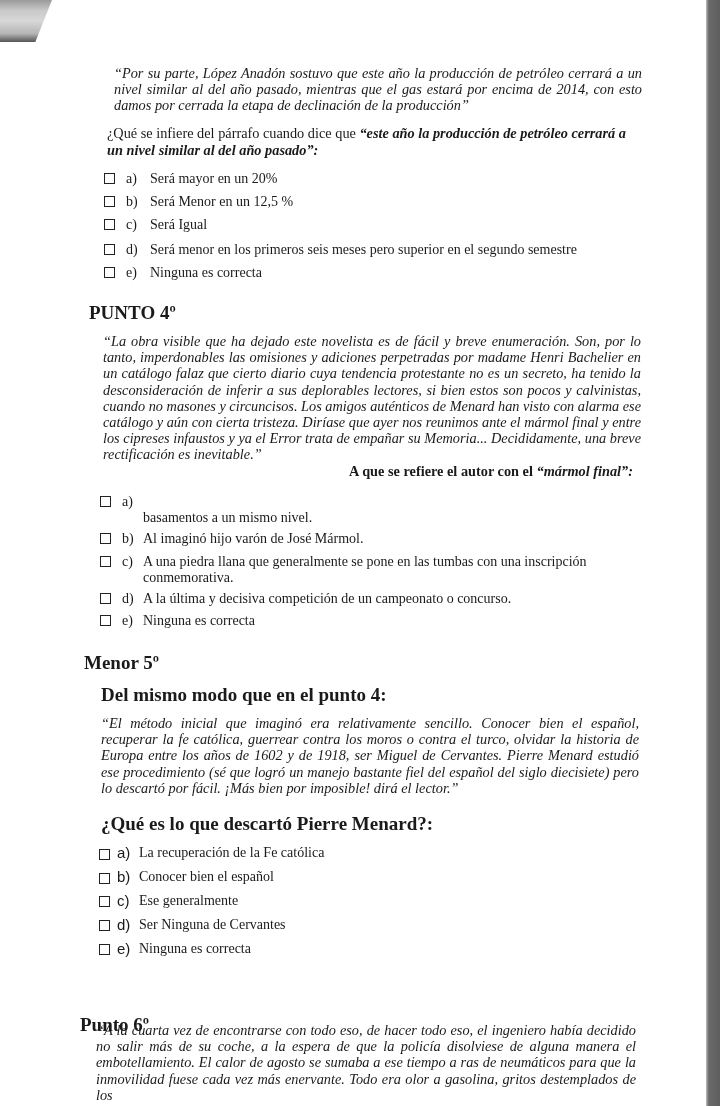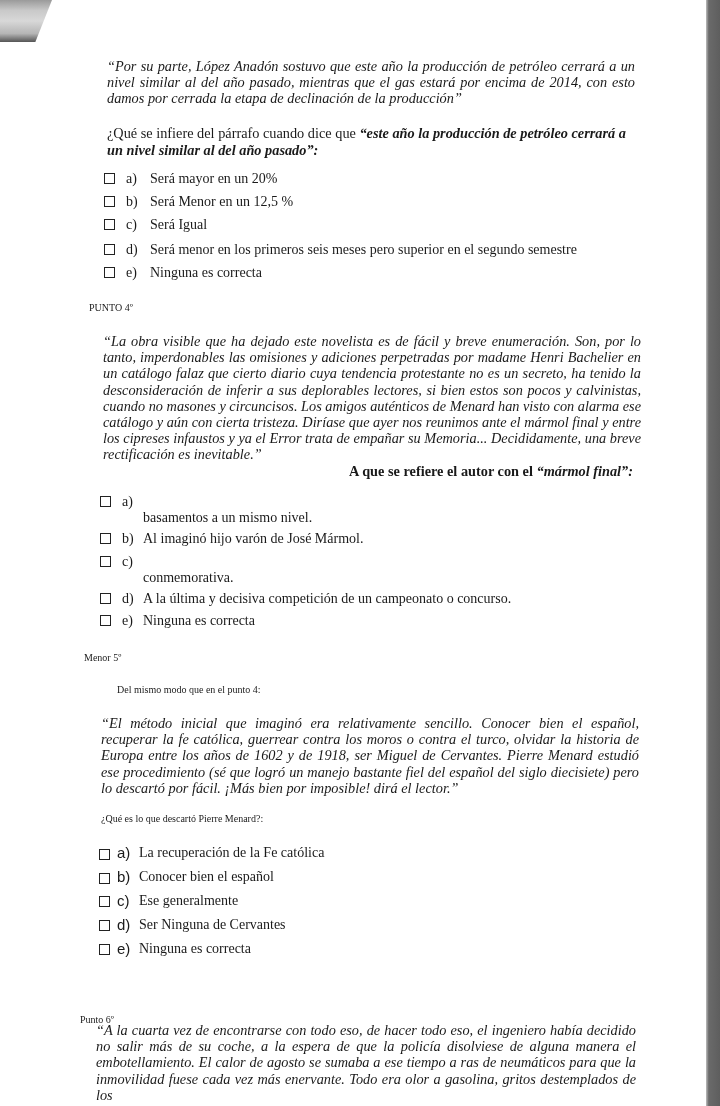--- a/index.html
+++ b/index.html
@@ -17,40 +17,40 @@
     position: absolute; right: 0; top: 0; width: 14px; height: 1106px;
     background: linear-gradient(90deg, #bdbdbd 0%, #6a6a6a 20%, #5e5e5e 100%);
   }
   .abs { position: absolute; }
   .quote {
     font-style: italic; font-size: 14.3px; line-height: 16.2px;
     text-align: justify; text-align-last: left;
   }
   .question { font-size: 14.3px; line-height: 17px; }
   .qbold { font-weight: bold; }
-  .heading { font-weight: normal; font-size: 10px; }
+  .heading { font-weight: bold; font-size: 19px; }
   .option {
     position: absolute; font-size: 14px; line-height: 16px;
     display: flex; align-items: flex-start;
   }
   .cb {
     width: 11px; height: 11px; border: 1.4px solid #222; box-sizing: border-box;
     margin-top: 2px; flex: none; background: #fff;
   }
   .letter { flex: none; }
   .letter.sans { font-family: "Liberation Sans", "DejaVu Sans", sans-serif; font-size: 15px; }
   .otext { }
 </style>
 </head>
 <body>
 
 <div class="corner-tab"></div>
 <div class="right-edge"></div>
 
-<p class="abs quote" style="left:107px; top:58px; width:528px; margin:0;">“Por su parte, López Anadón sostuvo que este año la producción de petróleo cerrará a un nivel similar al del año pasado, mientras que el gas estará por encima de 2014, con esto damos por cerrada la etapa de declinación de la producción”</p>
+<p class="abs quote" style="left:107px; top:58px; width:528px; margin:7px;">“Por su parte, López Anadón sostuvo que este año la producción de petróleo cerrará a un nivel similar al del año pasado, mientras que el gas estará por encima de 2014, con esto damos por cerrada la etapa de declinación de la producción”</p>
 
 <p class="abs question" style="left:107px; top:125px; width:530px; margin:0;">
   <span>¿Qué se infiere del párrafo cuando dice que </span><span class="qbold" style="font-style:italic;">“este año la producción de petróleo cerrará a un nivel similar al del año pasado”:</span>
 </p>
 
 <div class="option" style="left:104px; top:171px;">
   <span class="cb"></span>
   <span class="letter" style="margin-left:11px; width:24px;">a)</span>
   <span class="otext">Será mayor en un 20%</span>
 </div>
@@ -89,35 +89,35 @@
   <span class="otext"><br><span>basamentos a un mismo nivel.</span></span>
 </div>
 <div class="option" style="left:100px; top:531px;">
   <span class="cb"></span>
   <span class="letter" style="margin-left:11px; width:21px;">b)</span>
   <span class="otext">Al imaginó hijo varón de José Mármol.</span>
 </div>
 <div class="option" style="left:100px; top:554px;">
   <span class="cb"></span>
   <span class="letter" style="margin-left:11px; width:21px;">c)</span>
-  <span class="otext"><br><span>conmemorativa.</span></span>
+  <span class="otext"><span>A una piedra llana que generalmente se pone en las tumbas con una inscripción</span><br><span>conmemorativa.</span></span>
 </div>
 <div class="option" style="left:100px; top:591px;">
   <span class="cb"></span>
   <span class="letter" style="margin-left:11px; width:21px;">d)</span>
   <span class="otext">A la última y decisiva competición de un campeonato o concurso.</span>
 </div>
 <div class="option" style="left:100px; top:613px;">
   <span class="cb"></span>
   <span class="letter" style="margin-left:11px; width:21px;">e)</span>
   <span class="otext">Ninguna es correcta</span>
 </div>
 
 <div class="abs heading" style="left:84px; top:652px;">Menor 5º</div>
-<div class="abs heading" style="left:117px; top:684px;">Del mismo modo que en el punto 4:</div>
+<div class="abs heading" style="left:101px; top:684px;">Del mismo modo que en el punto 4:</div>
 
 <p class="abs quote" style="left:101px; top:715px; width:538px; margin:0;">“El método inicial que imaginó era relativamente sencillo. Conocer bien el español, recuperar la fe católica, guerrear contra los moros o contra el turco, olvidar la historia de Europa entre los años de 1602 y de 1918, ser Miguel de Cervantes. Pierre Menard estudió ese procedimiento (sé que logró un manejo bastante fiel del español del siglo diecisiete) pero lo descartó por fácil. ¡Más bien por imposible! dirá el lector.”</p>
 
 <div class="abs heading" style="left:101px; top:813px;">¿Qué es lo que descartó Pierre Menard?:</div>
 
 <div class="option" style="left:99px; top:845px;">
   <span class="cb" style="margin-top:4px;"></span>
   <span class="letter sans" style="margin-left:7px; width:22px;">a)</span>
   <span class="otext">La recuperación de la Fe católica</span>
 </div>

